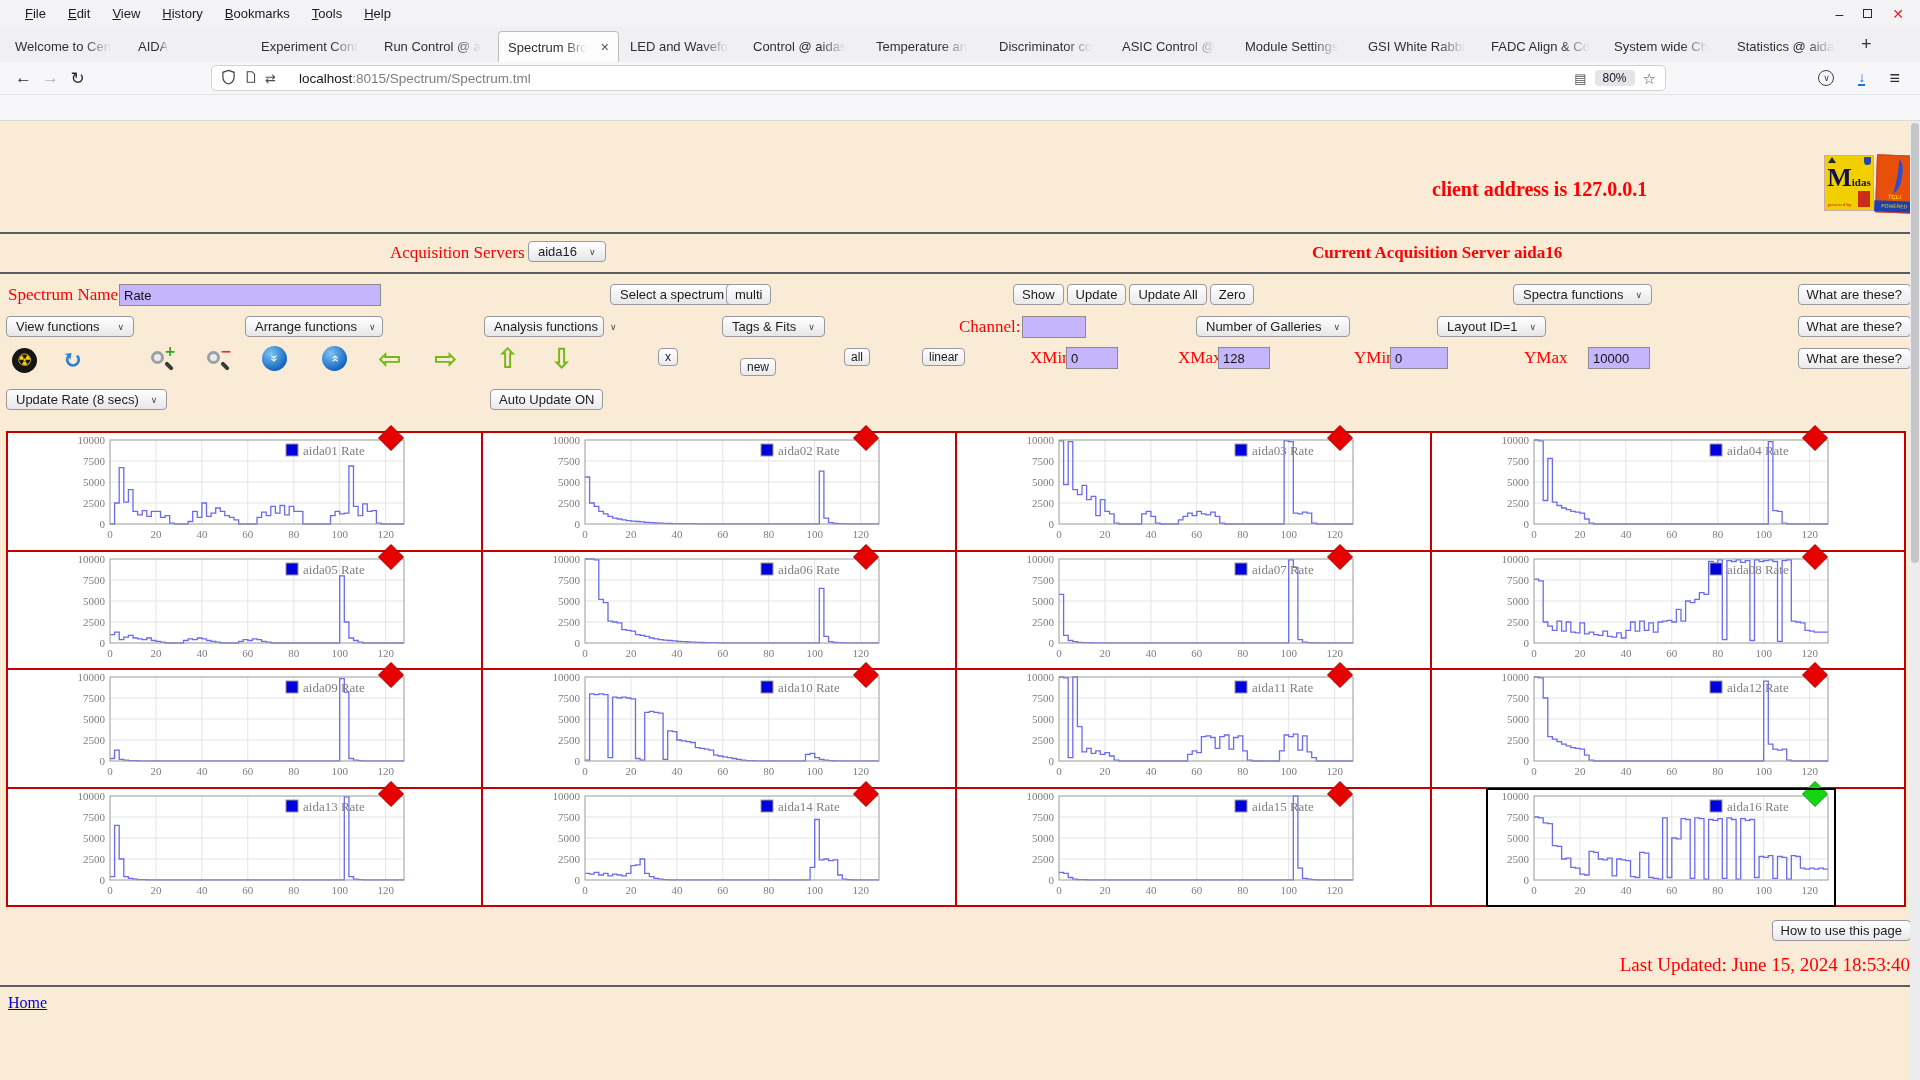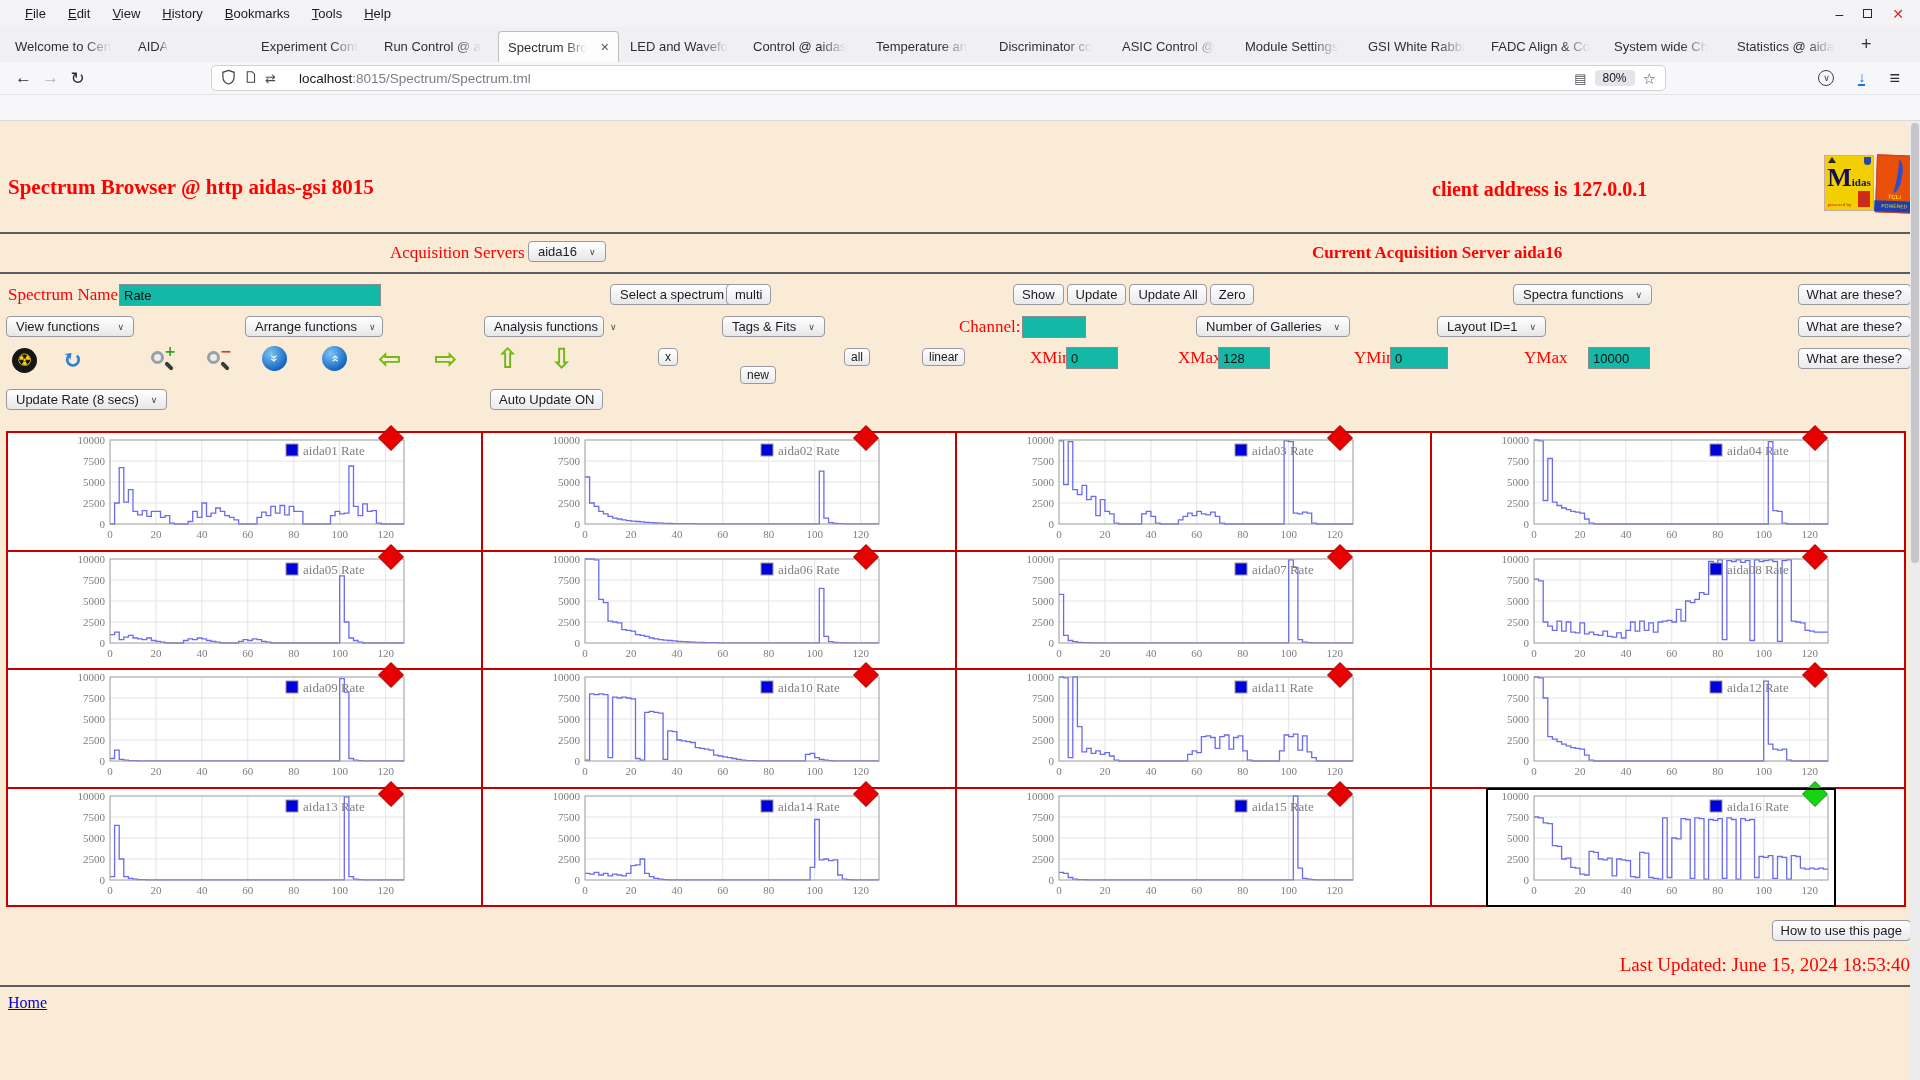--- a/index.html
+++ b/index.html
@@ -60,21 +60,21 @@
   .tcl-feather { position:absolute; left:12px; top:3px; width:13px; height:34px; border-right:5px solid #2a4fd0; border-radius:60%; transform:rotate(8deg); }
   .tcl-txt { position:absolute; left:0; right:0; bottom:12px; font-size:6px; font-weight:bold; color:#ffd700; text-align:center; font-family:"Liberation Sans",sans-serif; }
   .tcl-strip { position:absolute; left:-2px; right:-2px; bottom:0; height:11px; background:#1b3fae; color:#ffd700; font-size:5px; text-align:center; line-height:11px; font-family:"Liberation Sans",sans-serif; }
 
   .rlab { font-size:17px; color:#f00; font-family:"Liberation Serif",serif; }
   .bold { font-weight:bold; }
 
   .btn { display:inline-block; background:linear-gradient(#ffffff,#eaeaed); border:1px solid #98989f; border-radius:4px; padding:2px 8px; font:13px "Liberation Sans","DejaVu Sans",sans-serif; color:#1c1c20; white-space:nowrap; }
   .sel { display:inline-flex; align-items:center; gap:12px; background:linear-gradient(#ffffff,#e7e7ea); border:1px solid #98989f; border-radius:4px; padding:2px 9px; font:13px "Liberation Sans","DejaVu Sans",sans-serif; color:#1c1c20; white-space:nowrap; }
   .chev { font-size:9px; color:#46464a; }
-  .inp { background:#14b8a6; border:1px solid #8b8b90; font:13px "Liberation Sans","DejaVu Sans",sans-serif; color:#111; padding:2px 4px; height:22px; }
+  .inp { background:#c4b5fd; border:1px solid #8b8b90; font:13px "Liberation Sans","DejaVu Sans",sans-serif; color:#111; padding:2px 4px; height:22px; }
 
   .ctl-row { position:absolute; left:0; right:0; }
 
   
   .icon-rad { left:12px; top:3px; width:25px; height:25px; border-radius:50%; background:#161616; color:#ffcf00; font-size:17px; line-height:25px; text-align:center; }
   .icon-refresh { left:62px; top:0px; font-size:25px; color:#2f7fd4; font-weight:bold; }
   .mag { width:27px; height:27px; top:2px; }
   .mag-glass { position:absolute; left:1px; top:4px; width:13px; height:13px; border:3px solid #9aa0a6; border-radius:50%; background:rgba(233,237,240,.75); }
   .mag-handle { position:absolute; left:14px; top:17px; width:10px; height:4px; background:#3a3a3a; border-radius:2px; transform:rotate(45deg); }
   .mag-badge { position:absolute; right:1px; top:-4px; font:bold 14px "DejaVu Sans",sans-serif; }
@@ -217,21 +217,20 @@
         <span>Documentation</span>
       </span>
       <span class="bm">
         <span class="globe-icon">⊕</span>
         <span>Forums</span>
       </span>
     </div>
 
   <div class="page">
 
-    <div class="abs page-title">Spectrum Browser @ http aidas-gsi 8015</div>
     <div class="abs client-addr">client address is 127.0.0.1</div>
 
     <div class="abs logo-midas">
       <span class="lm-tri"></span>
       <span class="lm-shield"></span>
       <div style="margin-top:10px;"><span class="lm-m">M</span><span class="lm-rest">idas</span></div>
       <div class="lm-row">
           <span class="lm-pow">powered by</span>
           <span class="lm-block">ʃ</span>
         </div>
@@ -321,21 +320,21 @@
           <span class="rot90">»</span>
         </span>
       <span class="abs circ" style="left:322px">
           <span class="rotm90">»</span>
         </span>
       <span class="abs garrow" style="left:378px">⇦</span>
       <span class="abs garrow" style="left:434px">⇨</span>
       <span class="abs garrow" style="left:496px">⇧</span>
       <span class="abs garrow" style="left:550px">⇩</span>
       <span class="abs btn small" style="left:658px;top:3px">x</span>
-      <span class="abs btn small" style="left:740px;top:21px">new</span>
+      <span class="abs btn small" style="left:740px;top:13px">new</span>
       <span class="abs btn small" style="left:844px;top:3px">all</span>
       <span class="abs btn small" style="left:922px;top:3px">linear</span>
       <span class="abs rlab" style="left:1030px;top:3px">XMin</span>
       <input class="abs inp" style="left: 1066px; top: 2px; width: 52px;" value="0">
       <span class="abs rlab" style="left:1178px;top:3px">XMax</span>
       <input class="abs inp" style="left: 1218px; top: 2px; width: 52px;" value="128">
       <span class="abs rlab" style="left:1354px;top:3px">YMin</span>
       <input class="abs inp" style="left: 1390px; top: 2px; width: 58px;" value="0">
       <span class="abs rlab" style="left:1524px;top:3px">YMax</span>
       <input class="abs inp" style="left: 1588px; top: 2px; width: 62px;" value="10000">

